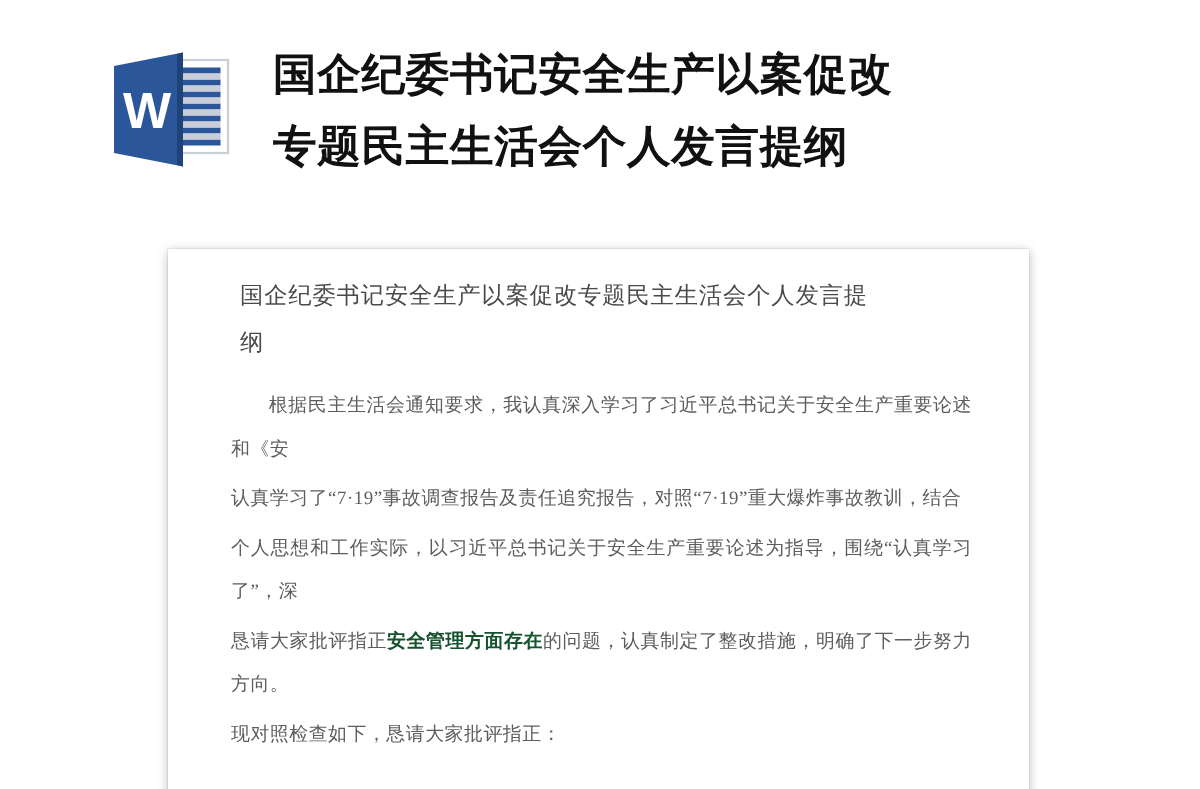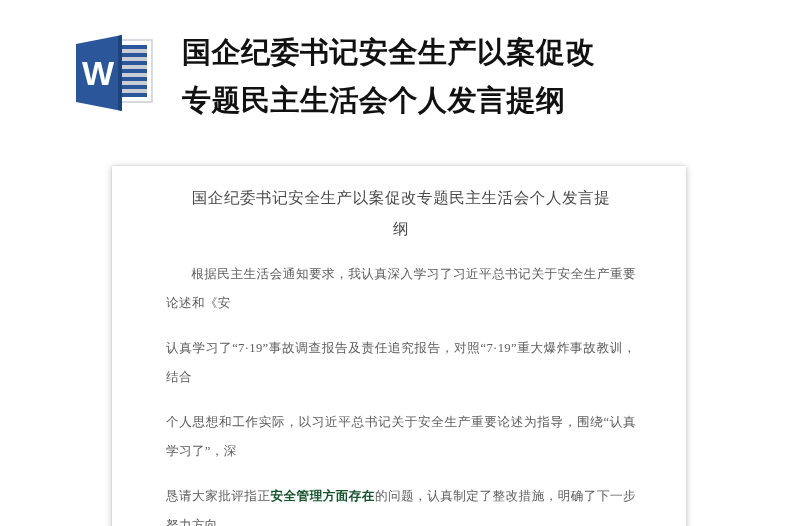--- a/index.html
+++ b/index.html
@@ -40,21 +40,21 @@
     left: 182px;
     top: 28px;
     width: 600px;
     font-size: 29px;
     line-height: 48px;
     font-weight: 700;
     color: #111111;
     letter-spacing: 0.5px;
     font-family: "Liberation Sans", "DejaVu Sans", sans-serif;
   }
-  .header-title .tline { display: block; white-space: nowrap; }
+  .header-title .tline { display: block; white-space: nowrap; font-family: Liberation Mono, monospace; }
 
   
   .paper {
     position: absolute;
     left: 112px;
     top: 166px;
     width: 574px;
     height: 400px;
     background: #ffffff;
     box-shadow: 0 1px 7px rgba(0,0,0,0.26), 0 0 1px rgba(0,0,0,0.22);
@@ -63,39 +63,38 @@
 
   .paper-inner {
     padding: 16px 34px 0 38px;
   }
 
   .doc-title {
     margin: 0;
     padding: 0 10px;
     font-size: 15.5px;
     line-height: 31px;
-    text-align: center;
     font-weight: 400;
     color: #4a4a4a;
     font-family: "Liberation Serif", "DejaVu Serif", serif;
     letter-spacing: 0.6px;
   }
 
   .doc-body {
     margin-top: 12px;
     font-family: "Liberation Serif", "DejaVu Serif", serif;
     color: #5d5d5d;
     font-size: 12.6px;
     line-height: 29px;
     letter-spacing: 0.35px;
     text-align: justify;
   }
 
   .doc-body p {
-    margin: 16px;
+    margin: 4px;
   }
 
   .p-indent { text-indent: 2em; }
   .b { font-weight: 700; color: #14532d; }
 </style>
 </head>
 <body>
 
 <div class="header">
 

